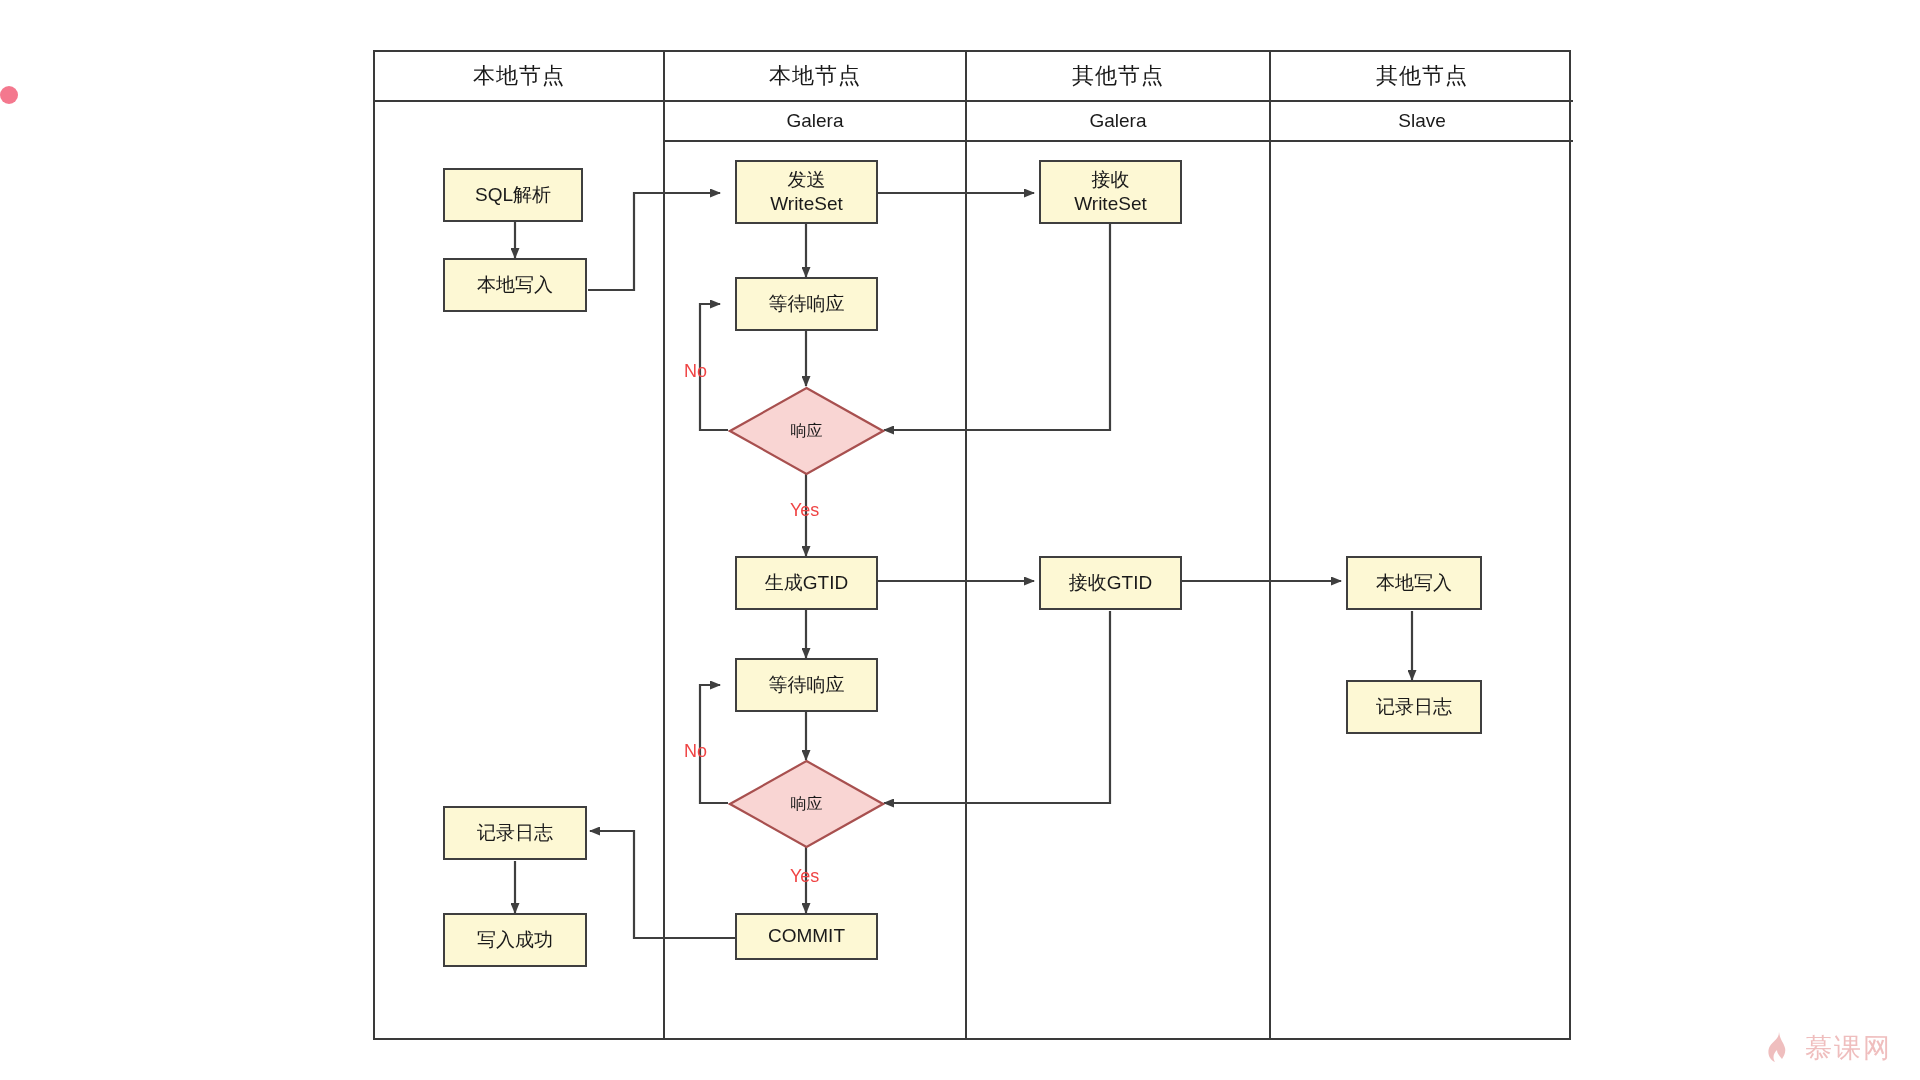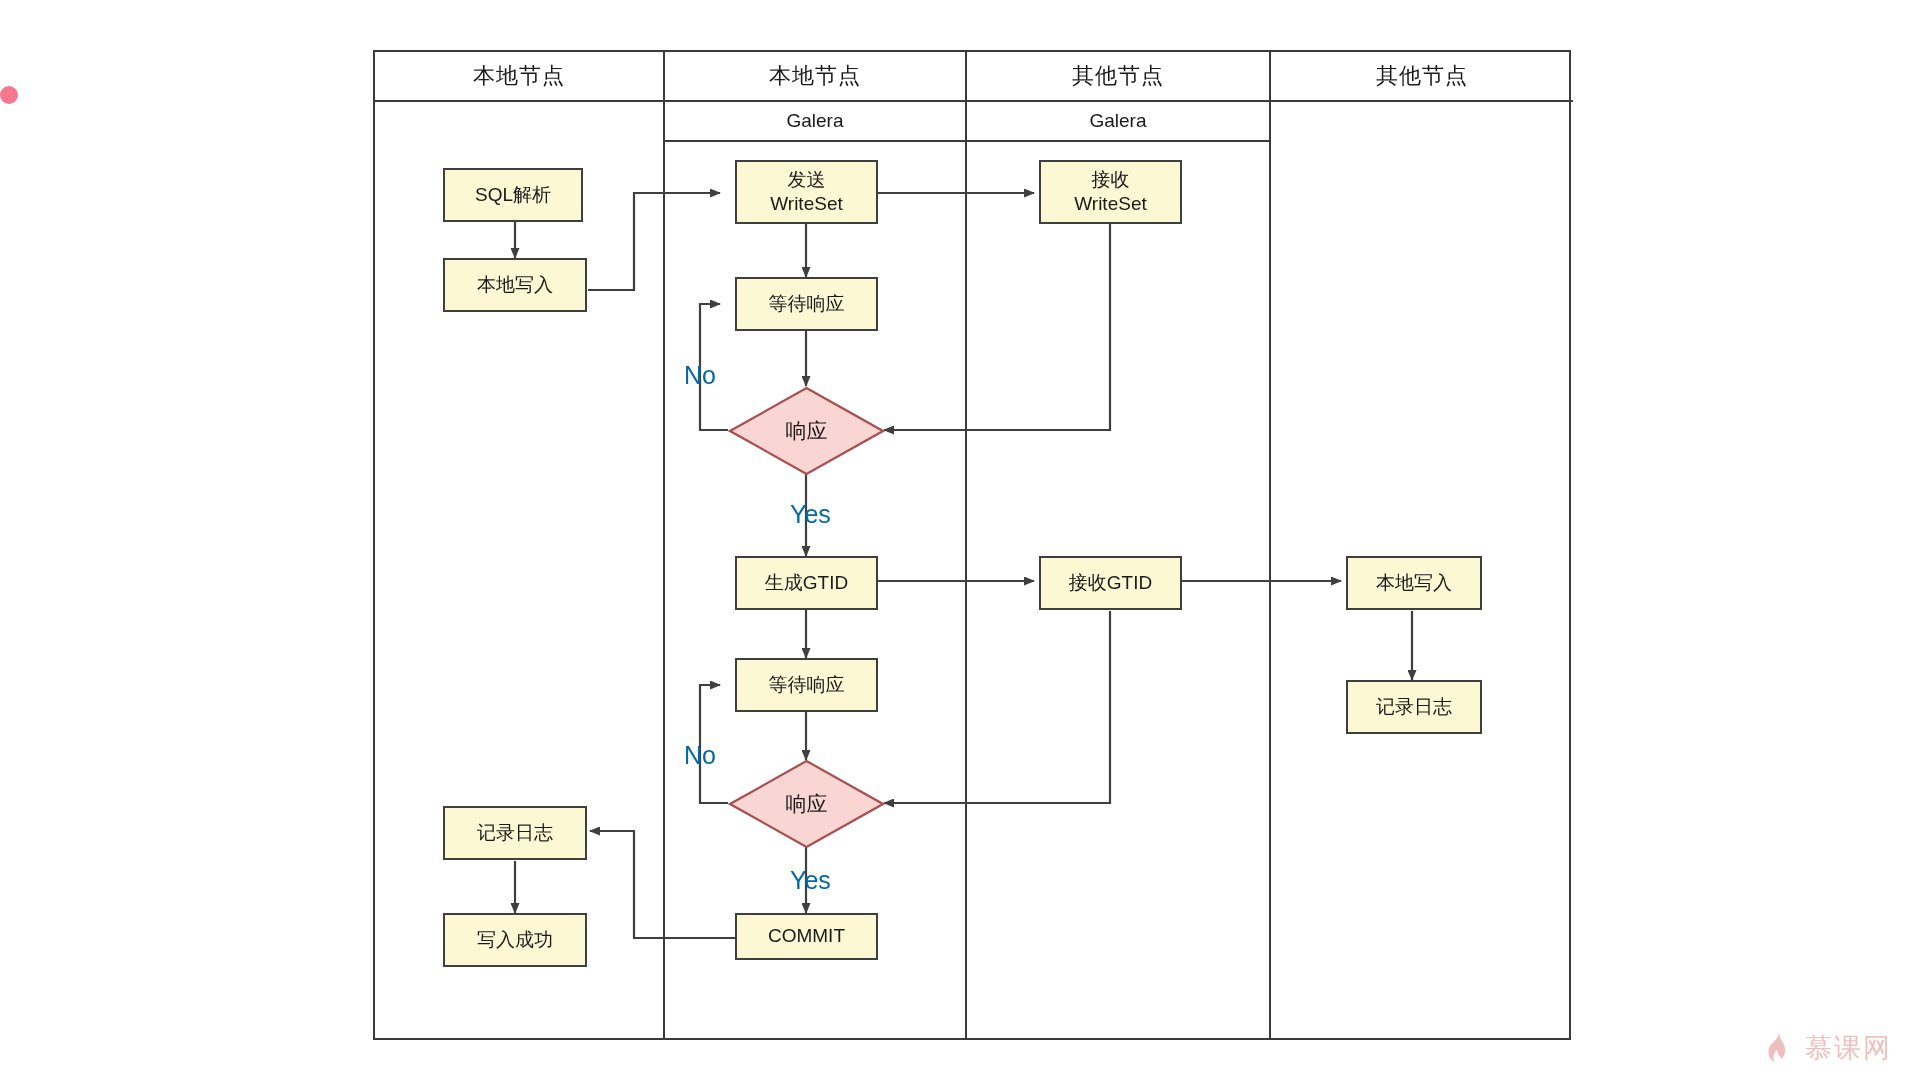--- a/index.html
+++ b/index.html
@@ -108,28 +108,28 @@
   }
   .diamond-shape {
     position: absolute;
     left: 0; top: 0;
     width: 100%;
     height: 100%;
   }
   .diamond-label {
     position: relative;
     z-index: 2;
-    font-size: 21px;
+    font-size: 16px;
     color: #1a1a1a;
   }
 
   .edge-label {
     position: absolute;
-    font-size: 25px;
-    color: #0369a1;
+    font-size: 18px;
+    color: #ef4444;
     white-space: nowrap;
   }
 
   
   .wm-dot {
     position: absolute;
     left: 0px;
     top: 86px;
     width: 18px;
     height: 18px;
@@ -183,20 +183,23 @@
       </div>
       <div class="lane-subheader-row">
         <span class="lane-sub">Galera</span>
       </div>
     </div>
 
     <div class="lane-col last" style="left:896px; width:302px;">
       <div class="lane-header-row">
         <span class="lane-title">其他节点</span>
       </div>
+      <div class="lane-subheader-row">
+        <span class="lane-sub">Slave</span>
+      </div>
     </div>
 
   </div>
 
   <svg id="connectors" viewBox="0 0 1920 1080" xmlns="http://www.w3.org/2000/svg">
     <defs>
       <marker id="arrow" markerWidth="11" markerHeight="9" refX="10" refY="4.5" orient="auto" markerUnits="userSpaceOnUse">
         <path d="M0,0 L11,4.5 L0,9 z" fill="#3f3f3f"></path>
       </marker>
     </defs>

